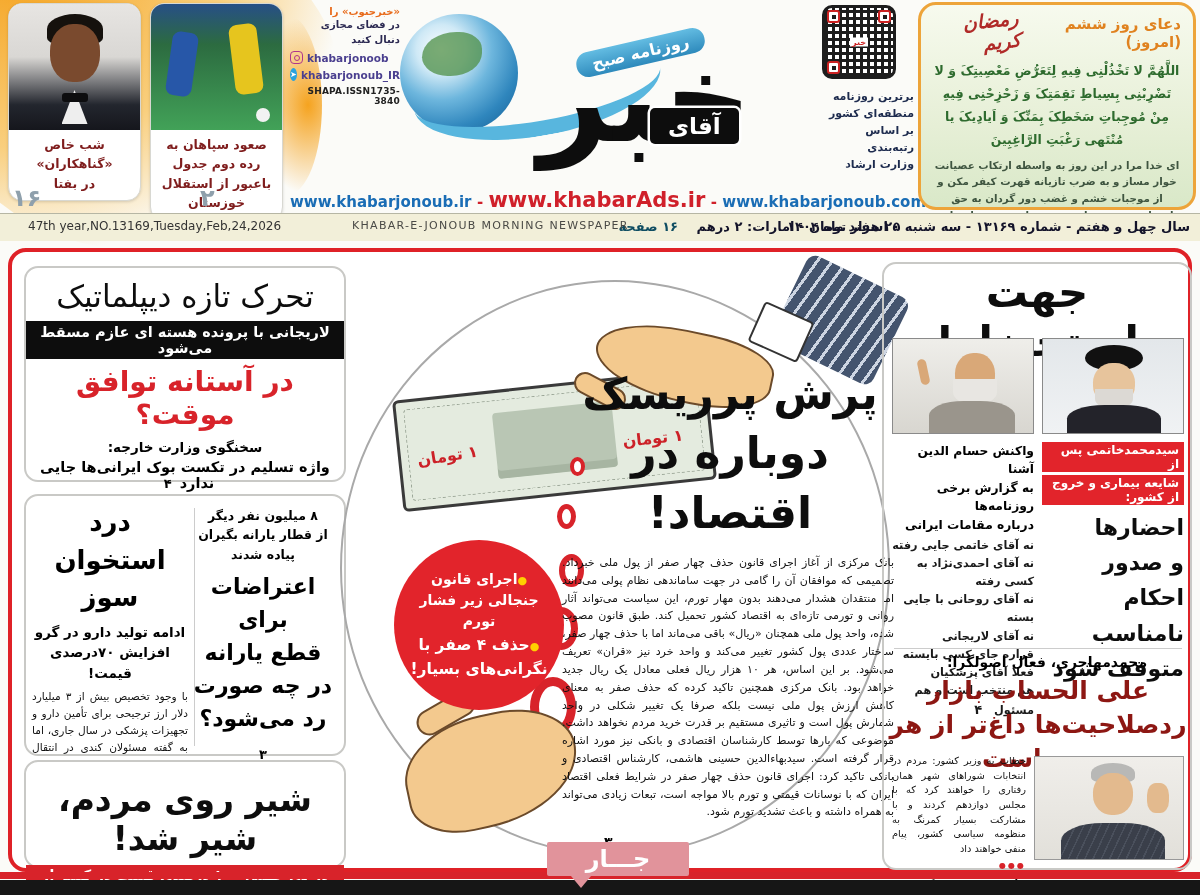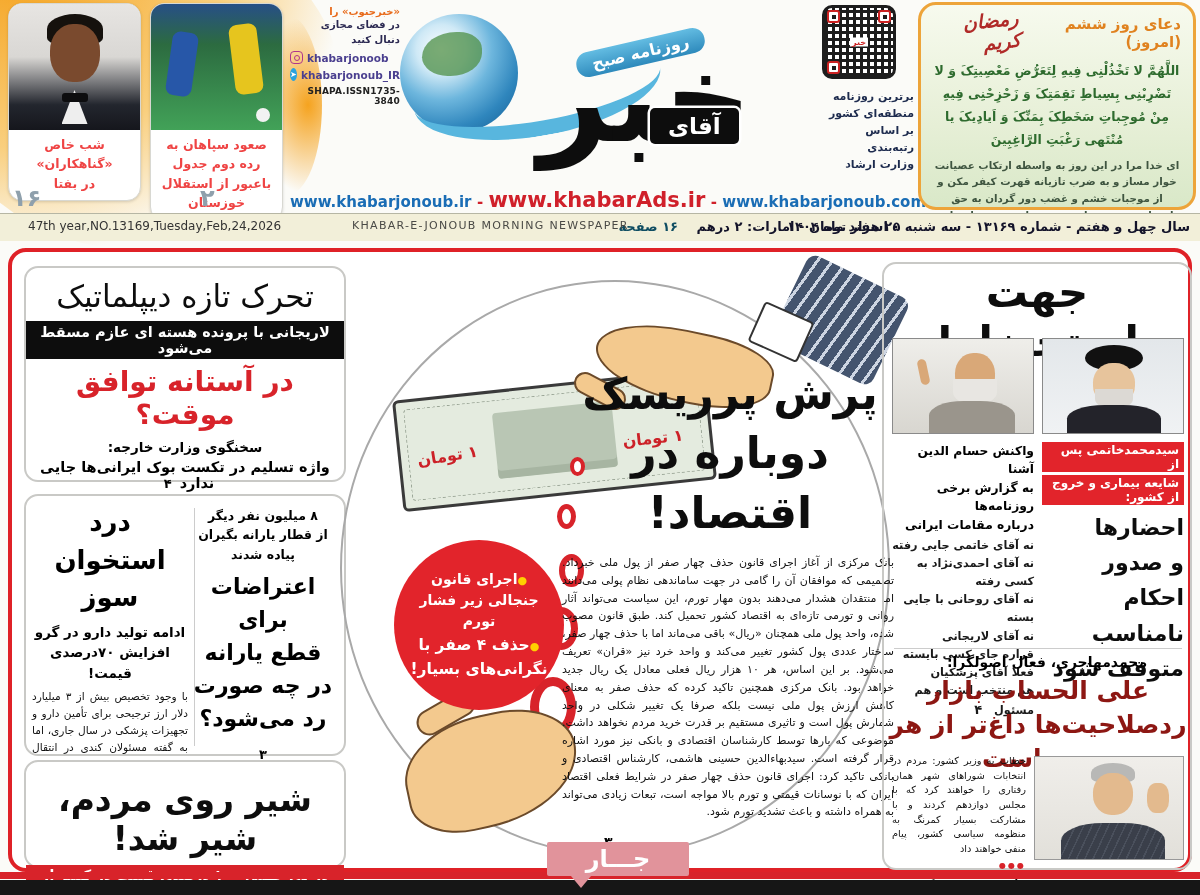--- a/index.html
+++ b/index.html
@@ -13,21 +13,21 @@
 
   
   .blob1 { left:-60px; top:-80px; width:400px; height:330px; border-radius:50%;
            background:radial-gradient(ellipse at 20% 15%, #f5a31f 0%, #f9cf7e 45%, rgba(252,232,190,0) 72%); }
   .blob2 { left:252px; top:15px; width:70px; height:180px; border-radius:50%;
            background:radial-gradient(ellipse at 80% 50%, #f5a31f 0%, rgba(249,207,126,0) 70%); }
 
   .card { background:#fff; border:1px solid #d8d8d2; border-radius:14px; overflow:hidden;
           box-shadow:0 1px 3px rgba(0,0,0,.15); }
   .card .photo { width:100%; height:126px; position:relative; overflow:hidden; }
-  .card .cap { font-size:12.5px; font-weight:bold; line-height:1.55; padding:5px 4px 7px; color:#ef4444; }
+  .card .cap { font-size:12.5px; font-weight:bold; line-height:1.55; padding:5px 4px 7px; color:#7f1d1d; }
   .pagenum { font-size:24px; font-weight:bold; color:#8fa0ac; }
 
   .ph-tux { background:linear-gradient(180deg,#e7e5e2 0%,#d9d7d4 42%,#23262e 80%,#15161c 100%); }
   .ph-tux .hair { position:absolute; left:50%; top:10px; transform:translateX(-50%); width:56px; height:30px; background:#15110d; border-radius:50% 50% 20% 20%; }
   .ph-tux .face { position:absolute; left:50%; top:20px; transform:translateX(-50%); width:50px; height:58px; background:#7a4a2e; border-radius:46%; }
   .ph-tux .shirt { position:absolute; left:50%; bottom:6px; transform:translateX(-50%); width:26px; height:34px; background:#eee; clip-path:polygon(50% 0,100% 100%,0 100%); }
   .ph-tux .bow { position:absolute; left:50%; bottom:28px; transform:translateX(-50%); width:26px; height:9px; background:#0d0d0f; border-radius:3px; }
   .ph-foot { background:linear-gradient(180deg,#274f86 0%,#2c6b40 32%,#42a258 100%); }
   .ph-foot .p1 { position:absolute; left:18px; top:28px; width:26px; height:64px; background:#2757a8; border-radius:8px; transform:rotate(8deg); }
   .ph-foot .p2 { position:absolute; right:22px; top:20px; width:28px; height:70px; background:#e6c51e; border-radius:8px; transform:rotate(-7deg); }

